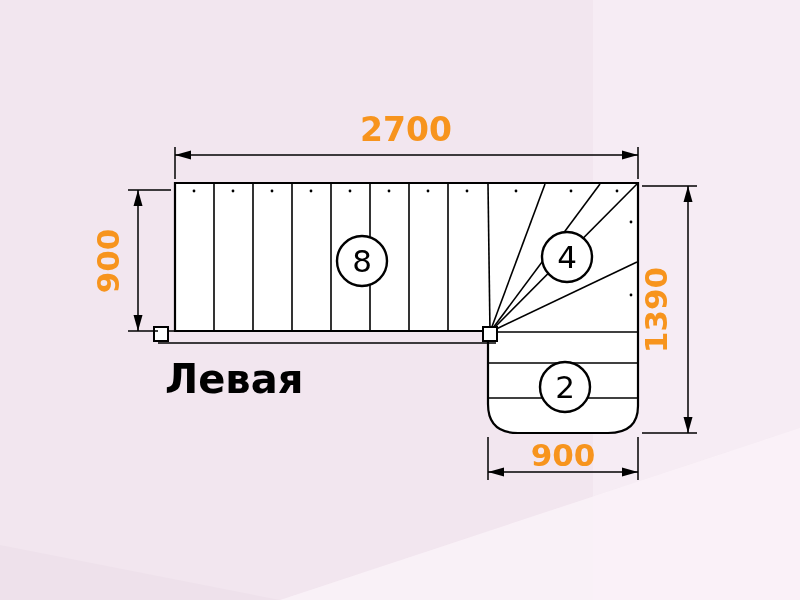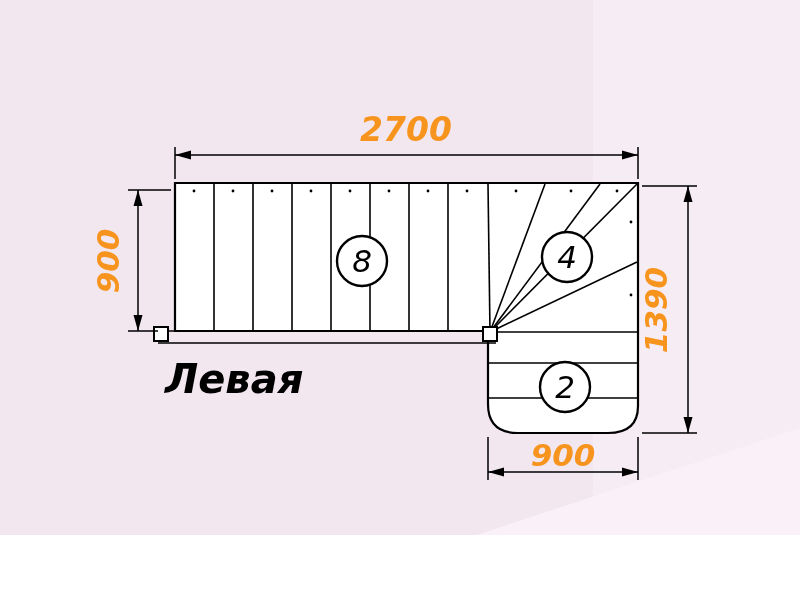--- a/index.html
+++ b/index.html
@@ -1,22 +1,21 @@
 <!DOCTYPE html>
 <html><head>
 <meta charset="utf-8">
 <style>
   html, body { margin: 0; padding: 0; }
   .canvas {
     position: relative;
     width: 800px;
-    height: 535px;
+    height: 600px;
     overflow: hidden;
     font-family: "DejaVu Sans", "Liberation Sans", sans-serif;
-    font-style: italic;
   }
   svg { display: block; }
   text { font-family: "DejaVu Sans", "Liberation Sans", sans-serif; }
   .dim-text { font-size: 33px; font-weight: 700; }
   .dim-text-small { font-size: 31px; font-weight: 700; }
   .step-num { font-size: 31px; font-weight: 400; fill: #000; }
   .plan-title { font-size: 40px; font-weight: 700; fill: #000; }
   .thin { stroke: #000; stroke-width: 1.5; fill: none; }
   .outline { stroke: #000; stroke-width: 2.2; }
   .stepline { stroke: #000; stroke-width: 1.6; }

